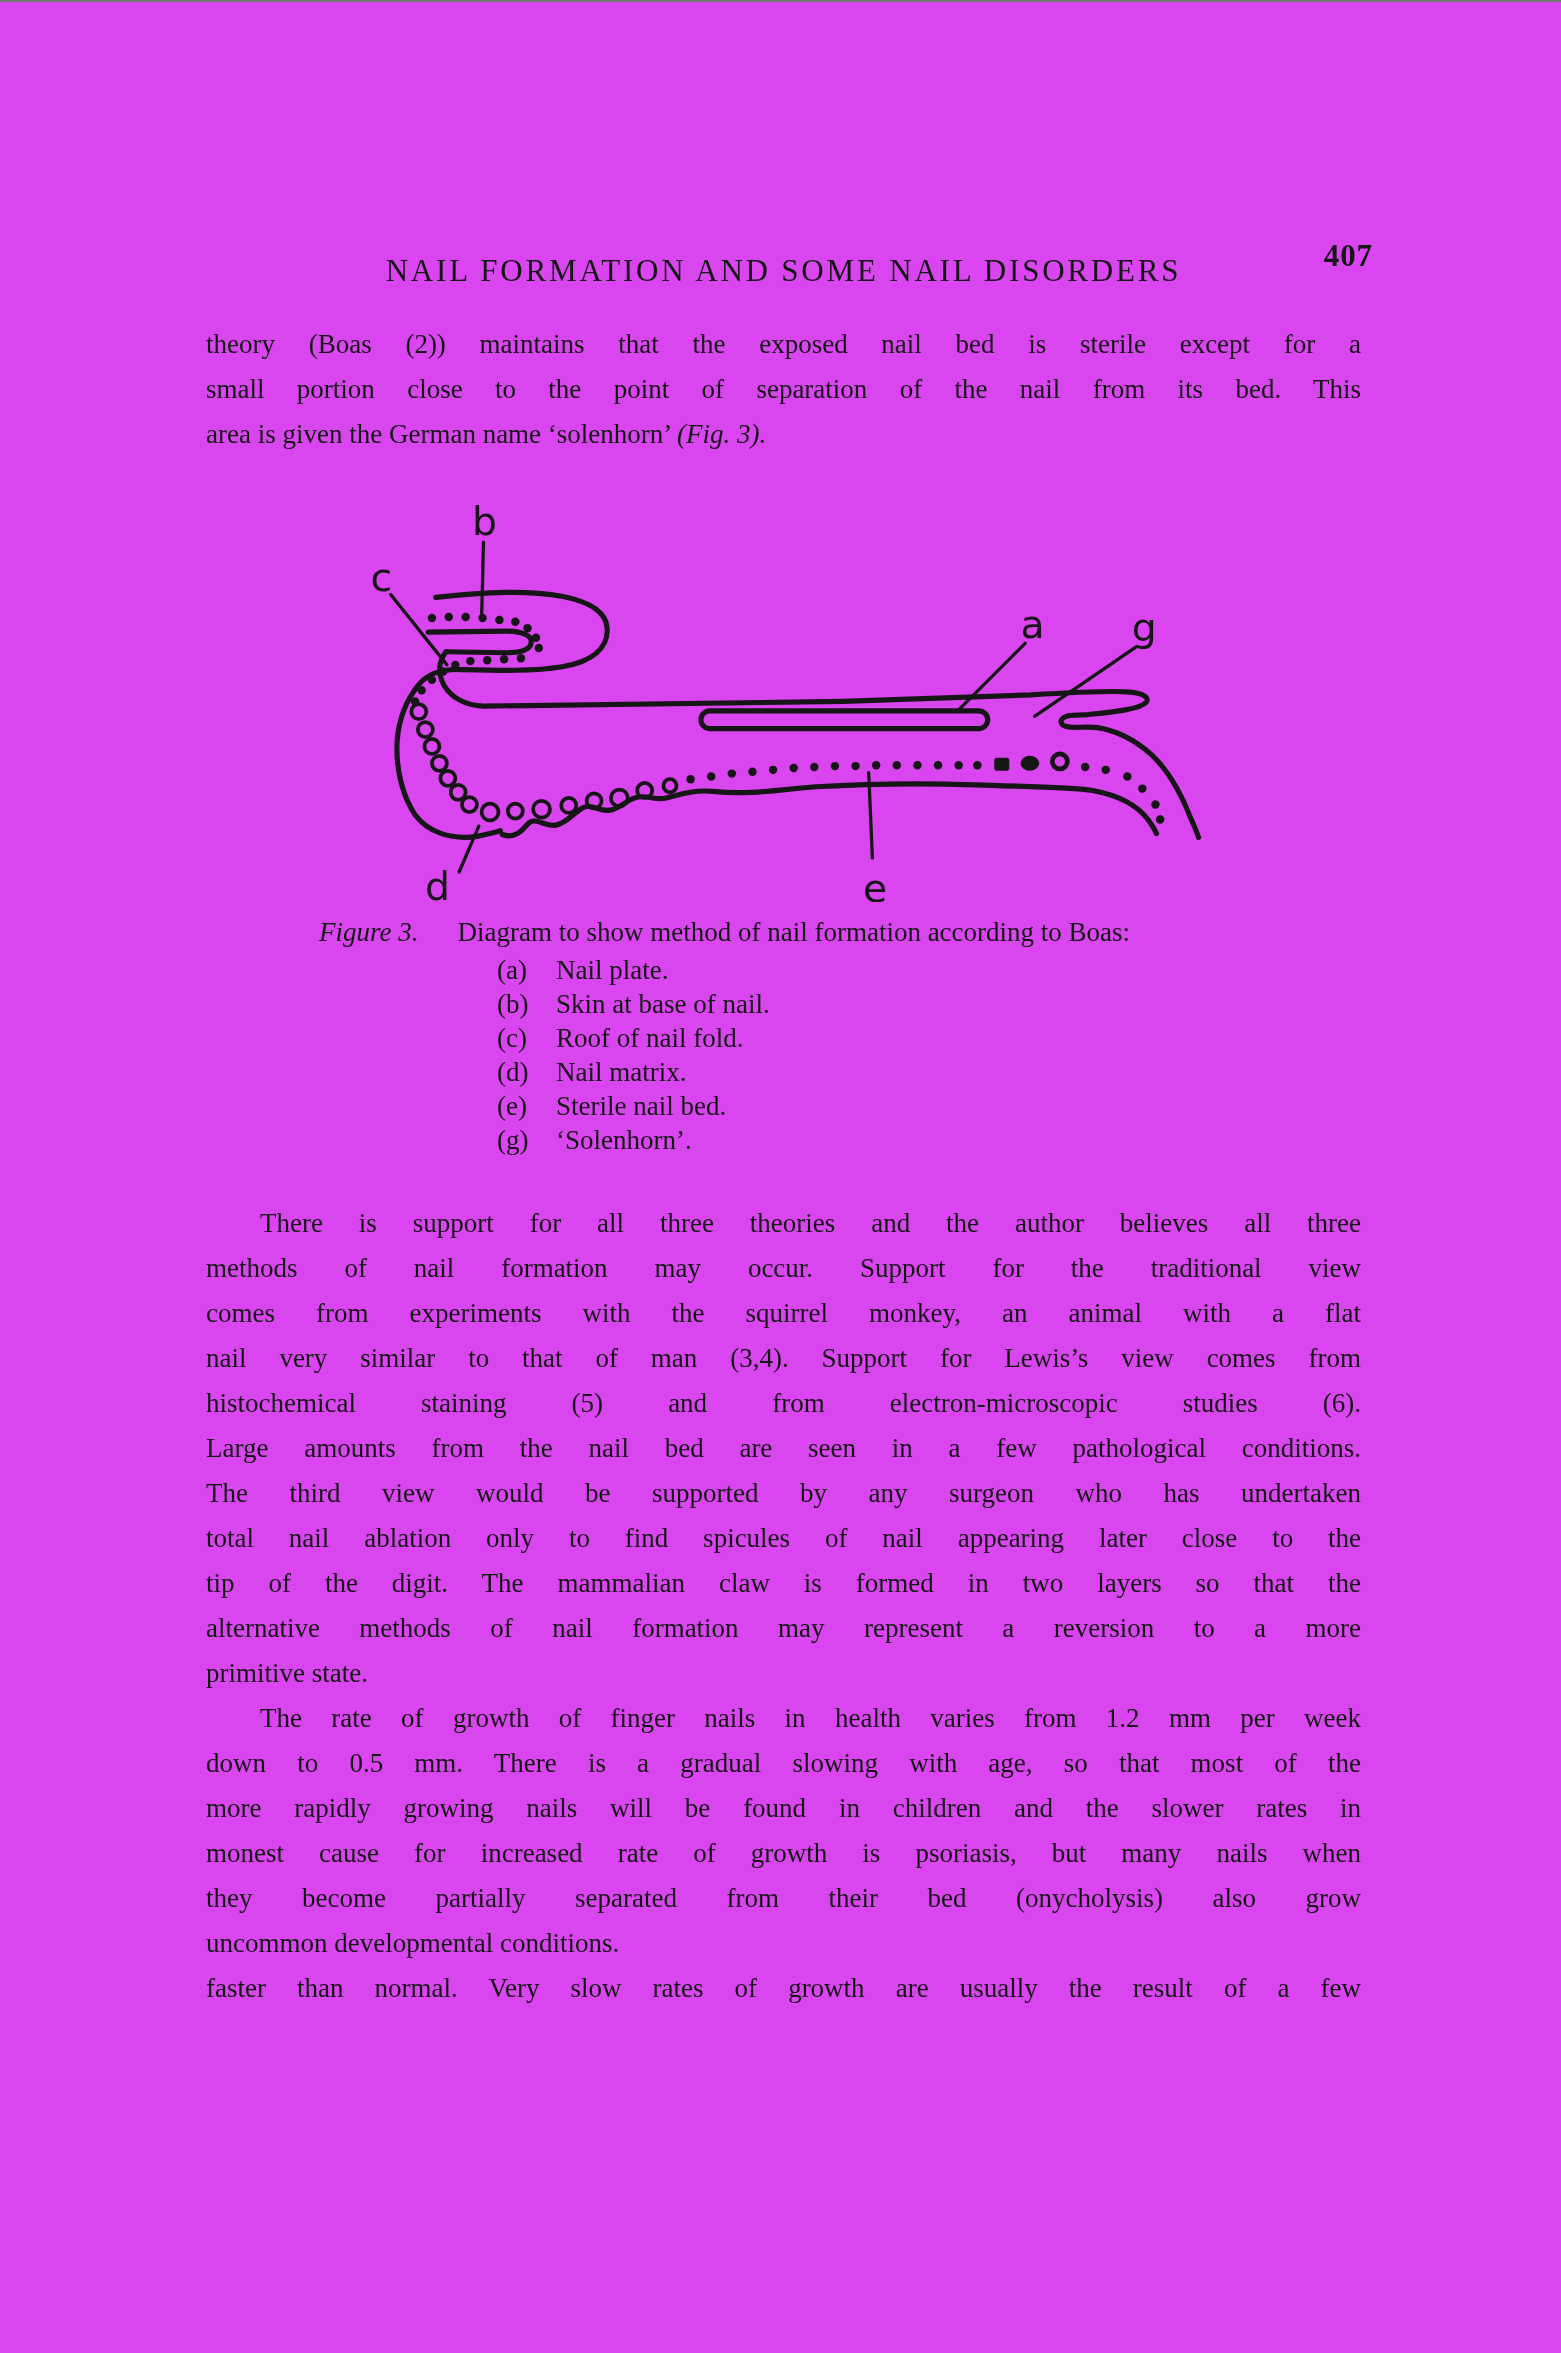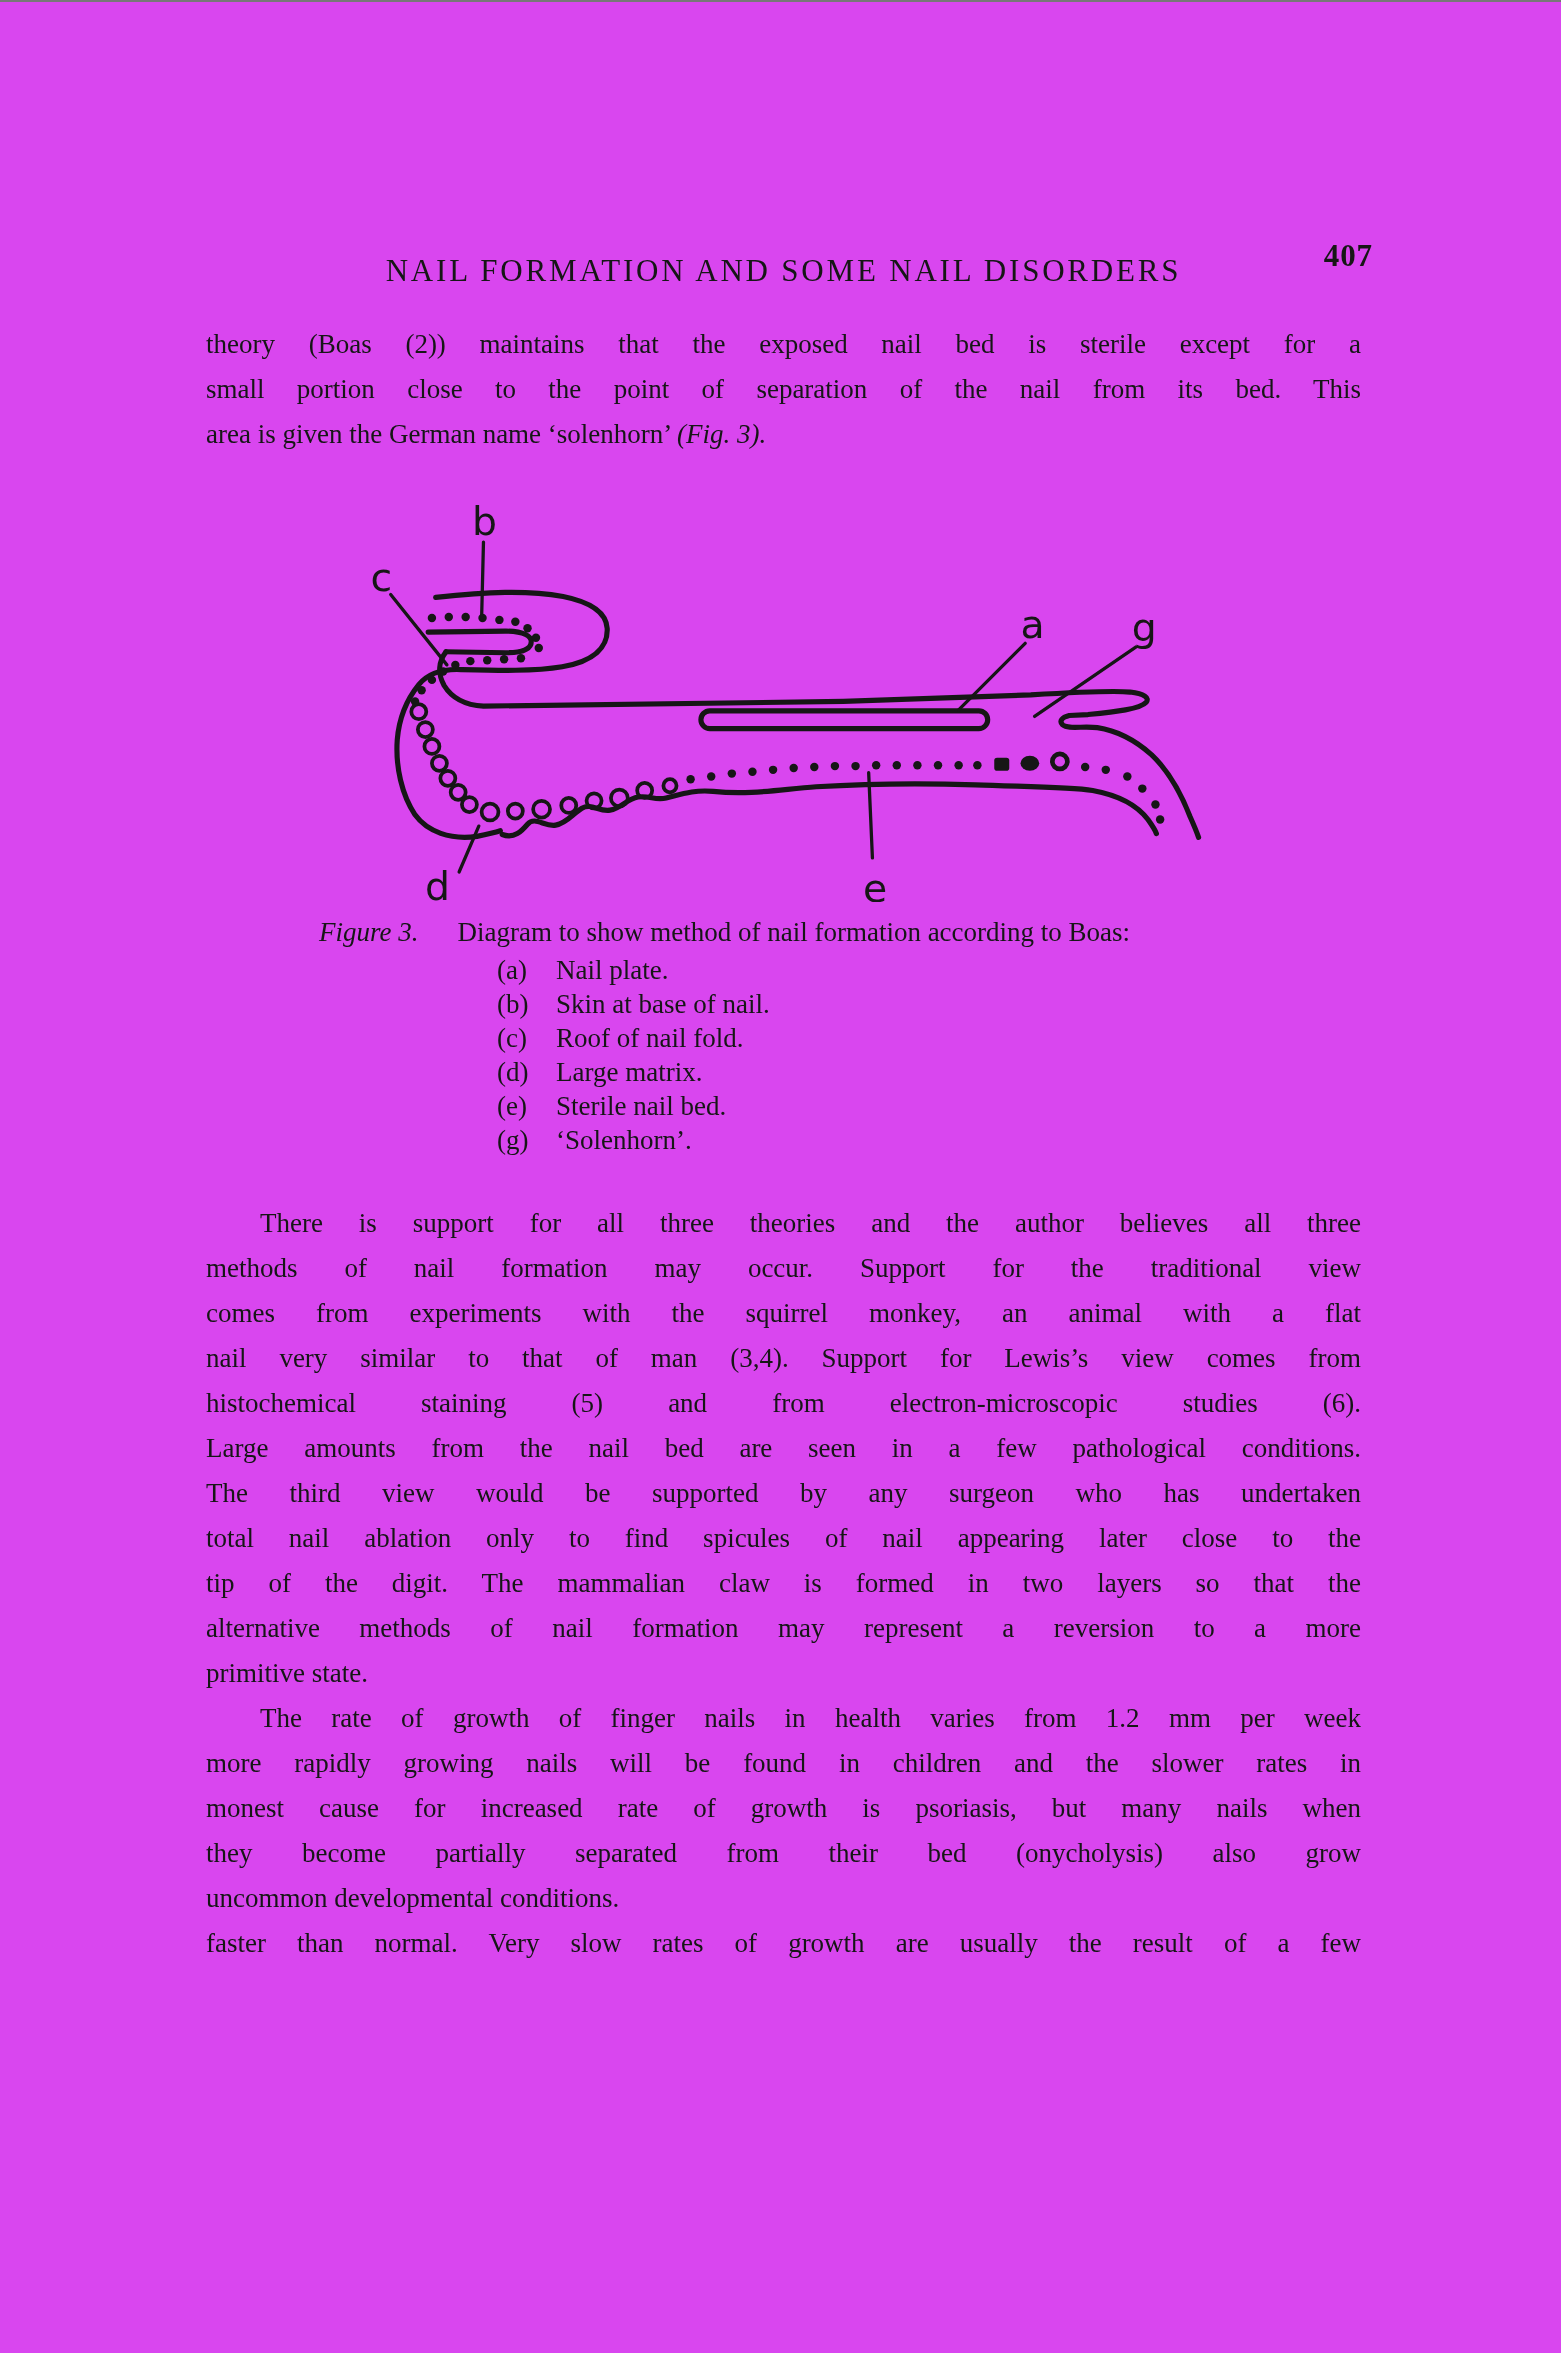--- a/index.html
+++ b/index.html
@@ -151,21 +151,21 @@
   </svg>
 
   <div class="caption">
     <div class="cap-line">
       <span class="cap-figlabel">Figure 3.</span><span>Diagram to show method of nail formation according to Boas:</span>
     </div>
     <div class="cap-items">
       <div class="cap-item"><span class="cap-key">(a)</span><span>Nail plate.</span></div>
       <div class="cap-item"><span class="cap-key">(b)</span><span>Skin at base of nail.</span></div>
       <div class="cap-item"><span class="cap-key">(c)</span><span>Roof of nail fold.</span></div>
-      <div class="cap-item"><span class="cap-key">(d)</span><span>Large matrix.</span></div>
+      <div class="cap-item"><span class="cap-key">(d)</span><span>Nail matrix.</span></div>
       <div class="cap-item"><span class="cap-key">(e)</span><span>Sterile nail bed.</span></div>
       <div class="cap-item"><span class="cap-key">(g)</span><span>‘Solenhorn’.</span></div>
     </div>
   </div>
 
   <div class="textblock" style="top:1199px;">
     <div>
       <div class="bl indent">There is support for all three theories and the author believes all three</div>
       <div class="bl">methods of nail formation may occur. Support for the traditional view</div>
       <div class="bl">comes from experiments with the squirrel monkey, an animal with a flat</div>
@@ -173,20 +173,21 @@
       <div class="bl">histochemical staining (5) and from electron-microscopic studies (6).</div>
       <div class="bl">Large amounts from the nail bed are seen in a few pathological conditions.</div>
       <div class="bl">The third view would be supported by any surgeon who has undertaken</div>
       <div class="bl">total nail ablation only to find spicules of nail appearing later close to the</div>
       <div class="bl">tip of the digit. The mammalian claw is formed in two layers so that the</div>
       <div class="bl">alternative methods of nail formation may represent a reversion to a more</div>
       <div class="bl last">primitive state.</div>
     </div>
     <div>
       <div class="bl indent">The rate of growth of finger nails in health varies from 1.2 mm per week</div>
+      <div class="bl">down to 0.5 mm. There is a gradual slowing with age, so that most of the</div>
       <div class="bl">more rapidly growing nails will be found in children and the slower rates in</div>
       <div class="bl">monest cause for increased rate of growth is psoriasis, but many nails when</div>
       <div class="bl">they become partially separated from their bed (onycholysis) also grow</div>
       <div class="bl last">uncommon developmental conditions.</div>
       <div class="bl">faster than normal. Very slow rates of growth are usually the result of a few</div>
     </div>
   </div>
 
 </div>
 

